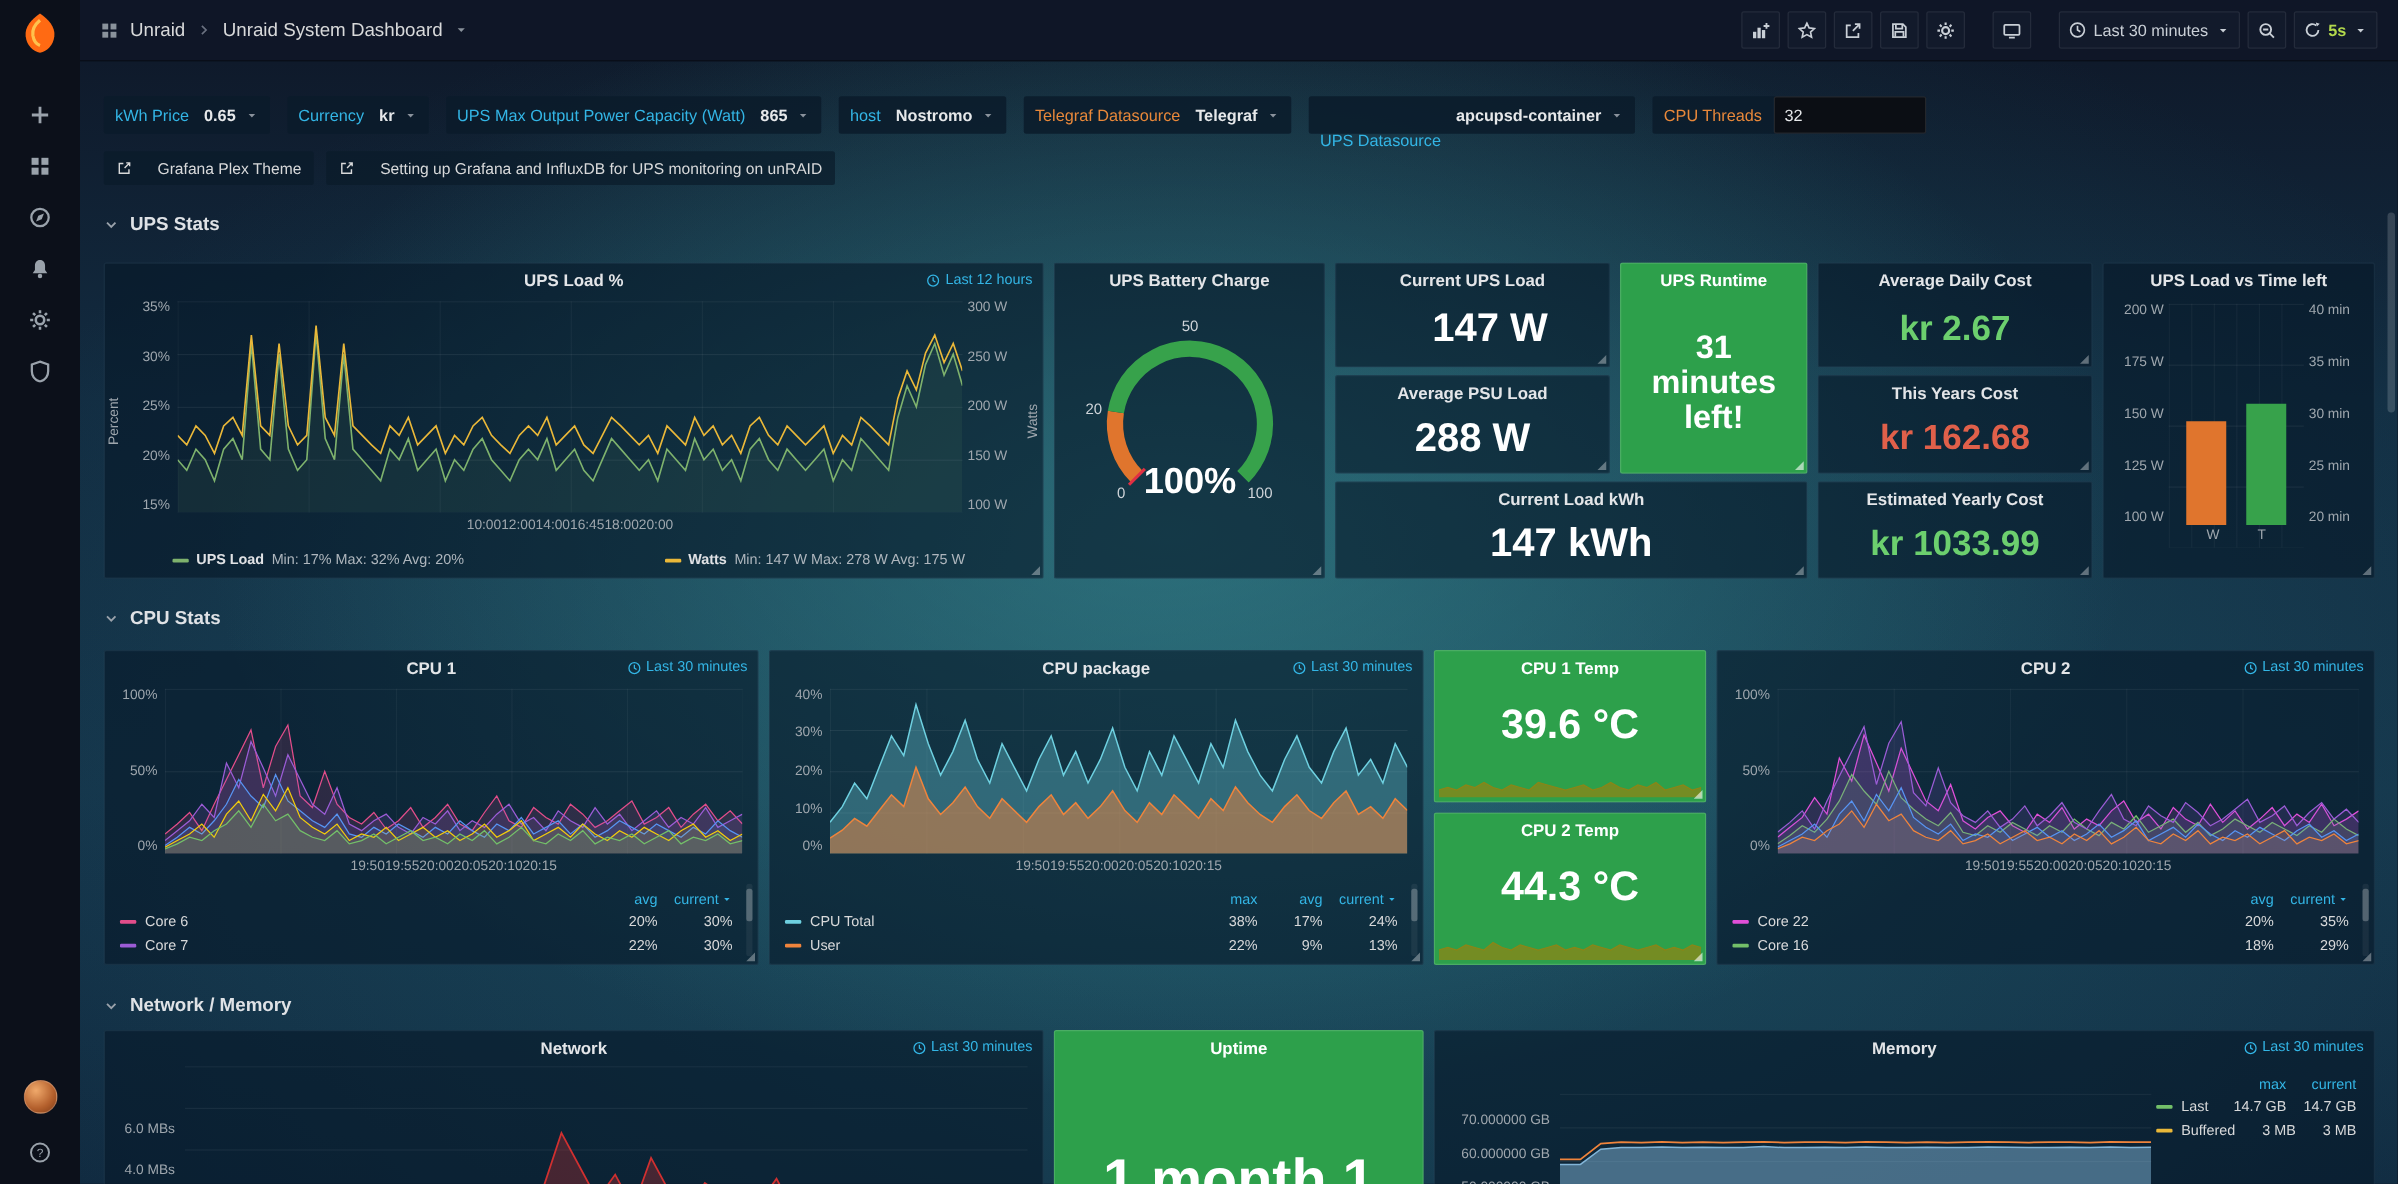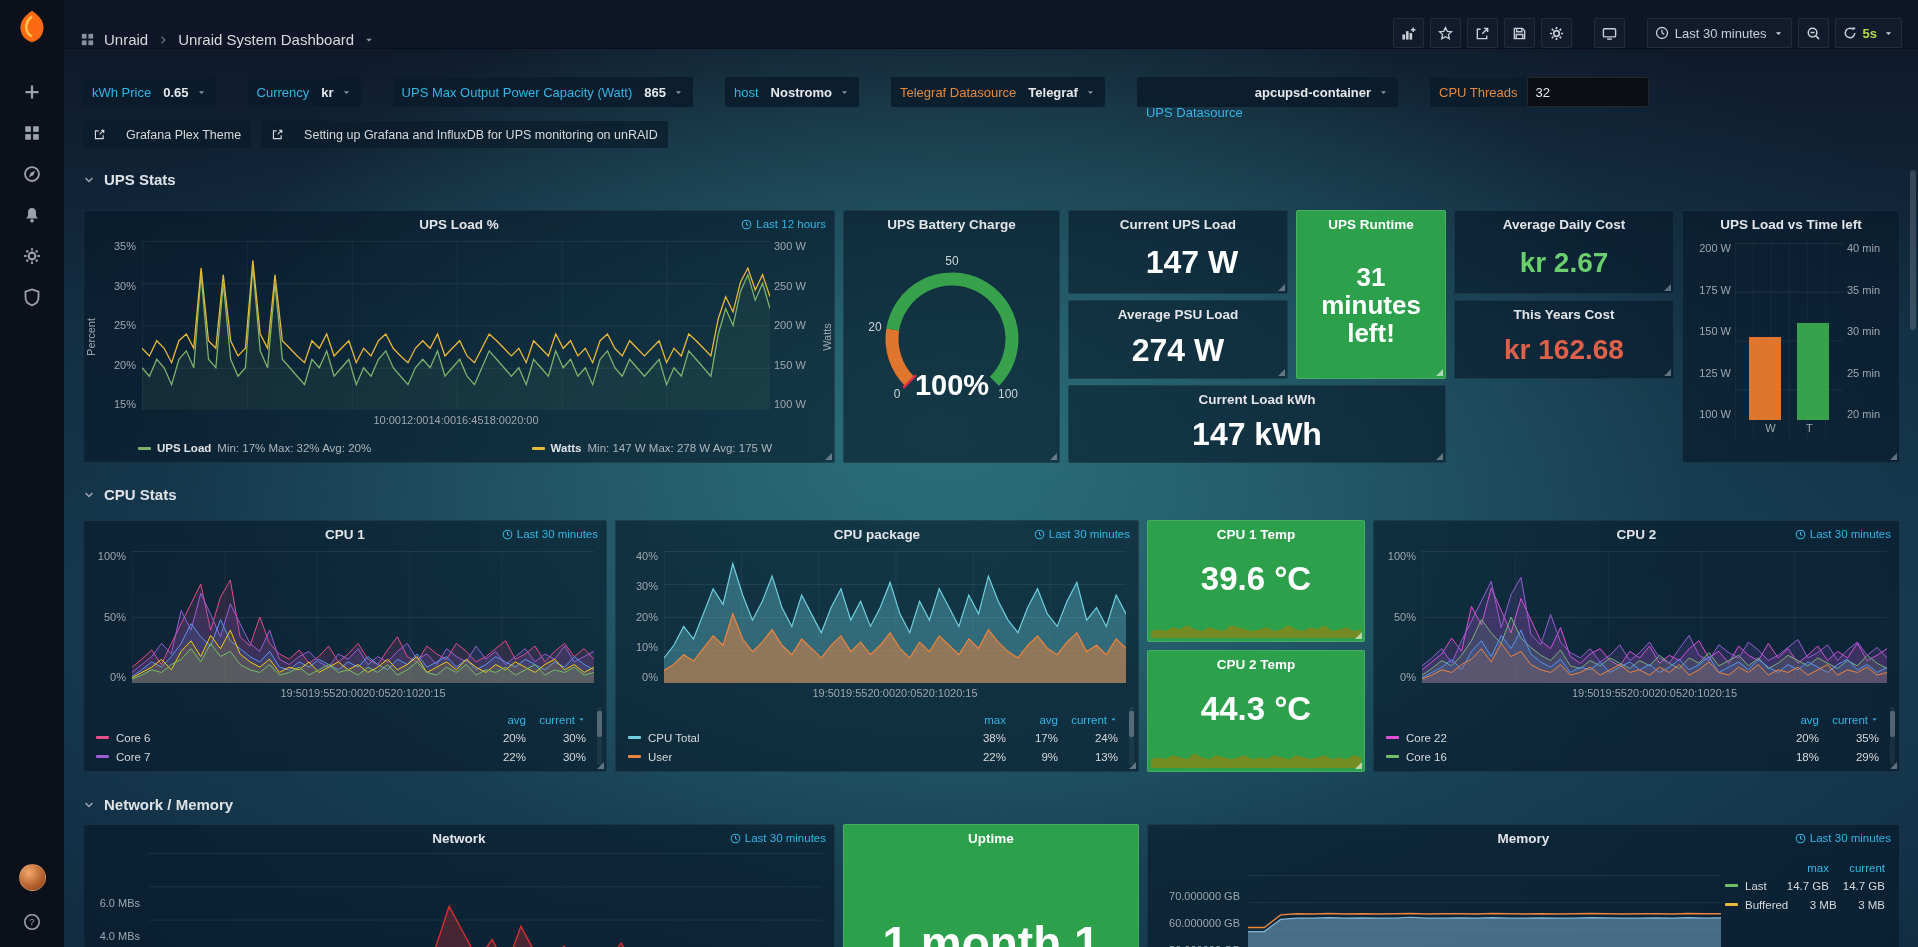--- a/index.html
+++ b/index.html
@@ -2,21 +2,21 @@
 <html><head>
 <meta charset="utf-8">
 <style>
 *{box-sizing:border-box}
 html,body{margin:0;padding:0}
 body{width:1918px;height:947px;overflow:hidden;background:#0d1320;font-family:"Liberation Sans",sans-serif;color:#d8d9da}
 i{font-style:normal}
 [data-icon]{display:inline-flex;align-items:center;justify-content:center;line-height:0}
 
 
-.navbar{position:absolute;left:0;top:0;width:1918px;height:49px;background:#0f1627;display:flex;align-items:flex-end;z-index:5;padding-left:80px;border-bottom:1px solid rgba(0,0,0,0.35)}
+.navbar{position:absolute;left:0;top:0;width:1918px;height:49px;background:#0f1627;display:flex;align-items:center;z-index:5;padding-left:80px;border-bottom:1px solid rgba(0,0,0,0.35)}
 .crumbs{display:flex;align-items:center;gap:9px;font-size:15px;color:#d8d9da}
 .crumbs .grid-ic{color:#8a929c}
 .crumbs .sep{color:#6a7180;display:inline-flex}
 .crumbs .caret{color:#8a929c}
 .nav-right{margin-left:auto;display:flex;align-items:center;gap:6px;padding-right:16px}
 .nbtn{height:30px;min-width:30px;display:inline-flex;align-items:center;justify-content:center;gap:6px;background:#121a2b;border:1px solid rgba(255,255,255,0.08);border-radius:2px;color:#c9cfd6;font-size:13px;padding:0 7px;cursor:pointer}
 .nbtn .refresh-int{color:#b3d94c;font-weight:bold}
 .ngap{width:10px}
 
 
@@ -28,21 +28,21 @@
 
 
 .main{position:absolute;left:64px;top:49px;width:1854px;height:898px;
 background:
  radial-gradient(1100px 650px at 47% 42%, rgba(62,150,155,0.50), rgba(62,150,155,0) 70%),
  radial-gradient(1500px 900px at 52% 62%, rgba(36,104,118,0.55), rgba(36,104,118,0) 75%),
  linear-gradient(180deg,#0f1a2b 0%,#122c41 30%,#143349 65%,#112b41 100%)}
 .pagebar{position:absolute;right:2px;top:170px;width:6px;height:160px;background:rgba(255,255,255,0.16);border-radius:3px;z-index:9}
 
 
-.vars{position:absolute;left:19px;top:28px;display:flex;gap:32px;align-items:flex-start}
+.vars{position:absolute;left:19px;top:28px;display:flex;gap:14px;align-items:flex-start}
 .chip{display:inline-flex;align-items:center;height:30px;background:rgba(10,27,42,0.85);border-radius:2px;cursor:pointer}
 .vlabel{padding:0 9px;font-size:13px;white-space:nowrap}
 .vvalue{padding:0 9px 0 3px;font-size:13px;color:#e6e8ea;font-weight:bold;display:inline-flex;align-items:center;gap:7px;white-space:nowrap}
 .vvalue .caret{color:#8a929c}
 .vinput{width:122px;height:30px;background:#0b0e14;border:1px solid rgba(255,255,255,0.1);color:#e6e8ea;font-size:13px;padding:0 8px;font-family:inherit;border-radius:2px}
 .links{position:absolute;left:19px;top:72px;display:flex;gap:10px}
 .linkchip{display:inline-flex;align-items:center;gap:20px;height:27px;padding:0 10px;background:rgba(10,27,42,0.7);border-radius:2px;font-size:12.5px;color:#d8d9da;cursor:pointer}
 
 
 .rowhdr{position:absolute;display:flex;align-items:center;gap:9px;font-size:15px;font-weight:bold;color:#dfe2e6;cursor:pointer}
@@ -482,29 +482,33 @@
   <section class="panel stat green" style="left:1232px;top:161px;width:150px;height:169px">
     <div class="stitle">UPS Runtime</div>
     <div class="sval" style="font-size: 26px; line-height: 1.08; padding: 0px 16px; color: rgb(255, 255, 255);">31 minutes left!</div>
   </section>
   <section class="panel stat" style="left:1390px;top:161px;width:220px;height:84px">
     <div class="stitle">Average Daily Cost</div>
     <div class="sval" style="font-size: 28px; color: rgb(108, 207, 110);">kr 2.67</div>
   </section>
   <section class="panel stat" style="left:1004px;top:251px;width:220px;height:79px">
     <div class="stitle">Average PSU Load</div>
-    <div class="sval" style="font-size: 32px; color: rgb(255, 255, 255);">274 W</div>
+    <div class="sval" style="font-size: 32px; color: rgb(255, 255, 255);">288 W</div>
   </section>
   <section class="panel stat" style="left:1390px;top:251px;width:220px;height:79px">
     <div class="stitle">This Years Cost</div>
     <div class="sval" style="font-size: 28px; color: rgb(224, 96, 74);">kr 162.68</div>
   </section>
   <section class="panel stat" style="left:1004px;top:336px;width:378px;height:78px">
     <div class="stitle">Current Load kWh</div>
     <div class="sval" style="font-size: 32px; color: rgb(255, 255, 255);">147 kWh</div>
+  </section>
+  <section class="panel stat" style="left:1390px;top:336px;width:220px;height:78px">
+    <div class="stitle">Estimated Yearly Cost</div>
+    <div class="sval" style="font-size: 28px; color: rgb(108, 207, 110);">kr 1033.99</div>
   </section>
 
   <section class="panel" style="left:1618px;top:161px;width:218px;height:253px">
     <div class="phead">
         <span class="ptitle">UPS Load vs Time left</span>
       </div>
     <div class="ylab l" style="left:8px;width:40px;top:32px;bottom:42px">
       <span>200 W</span>
       <span>175 W</span>
       <span>150 W</span>

